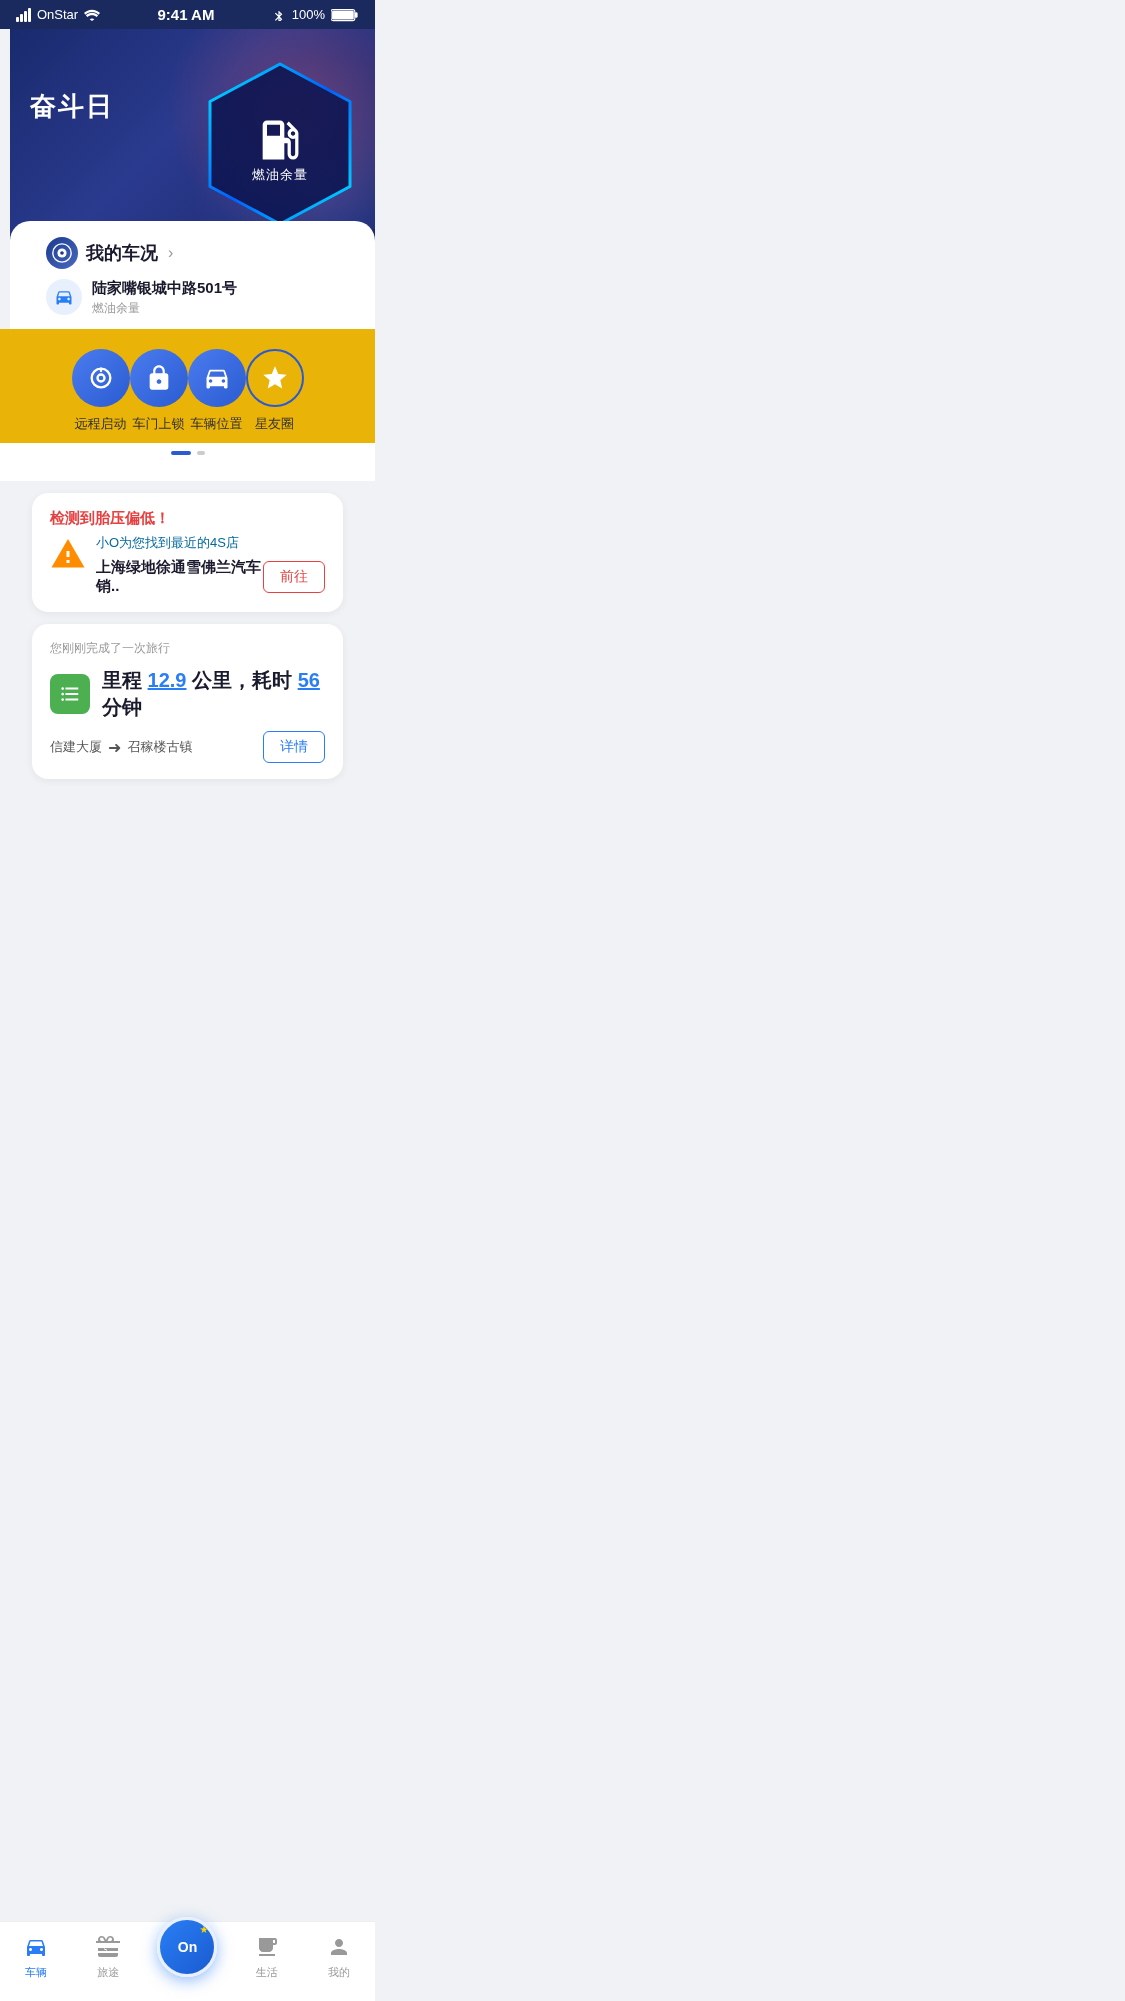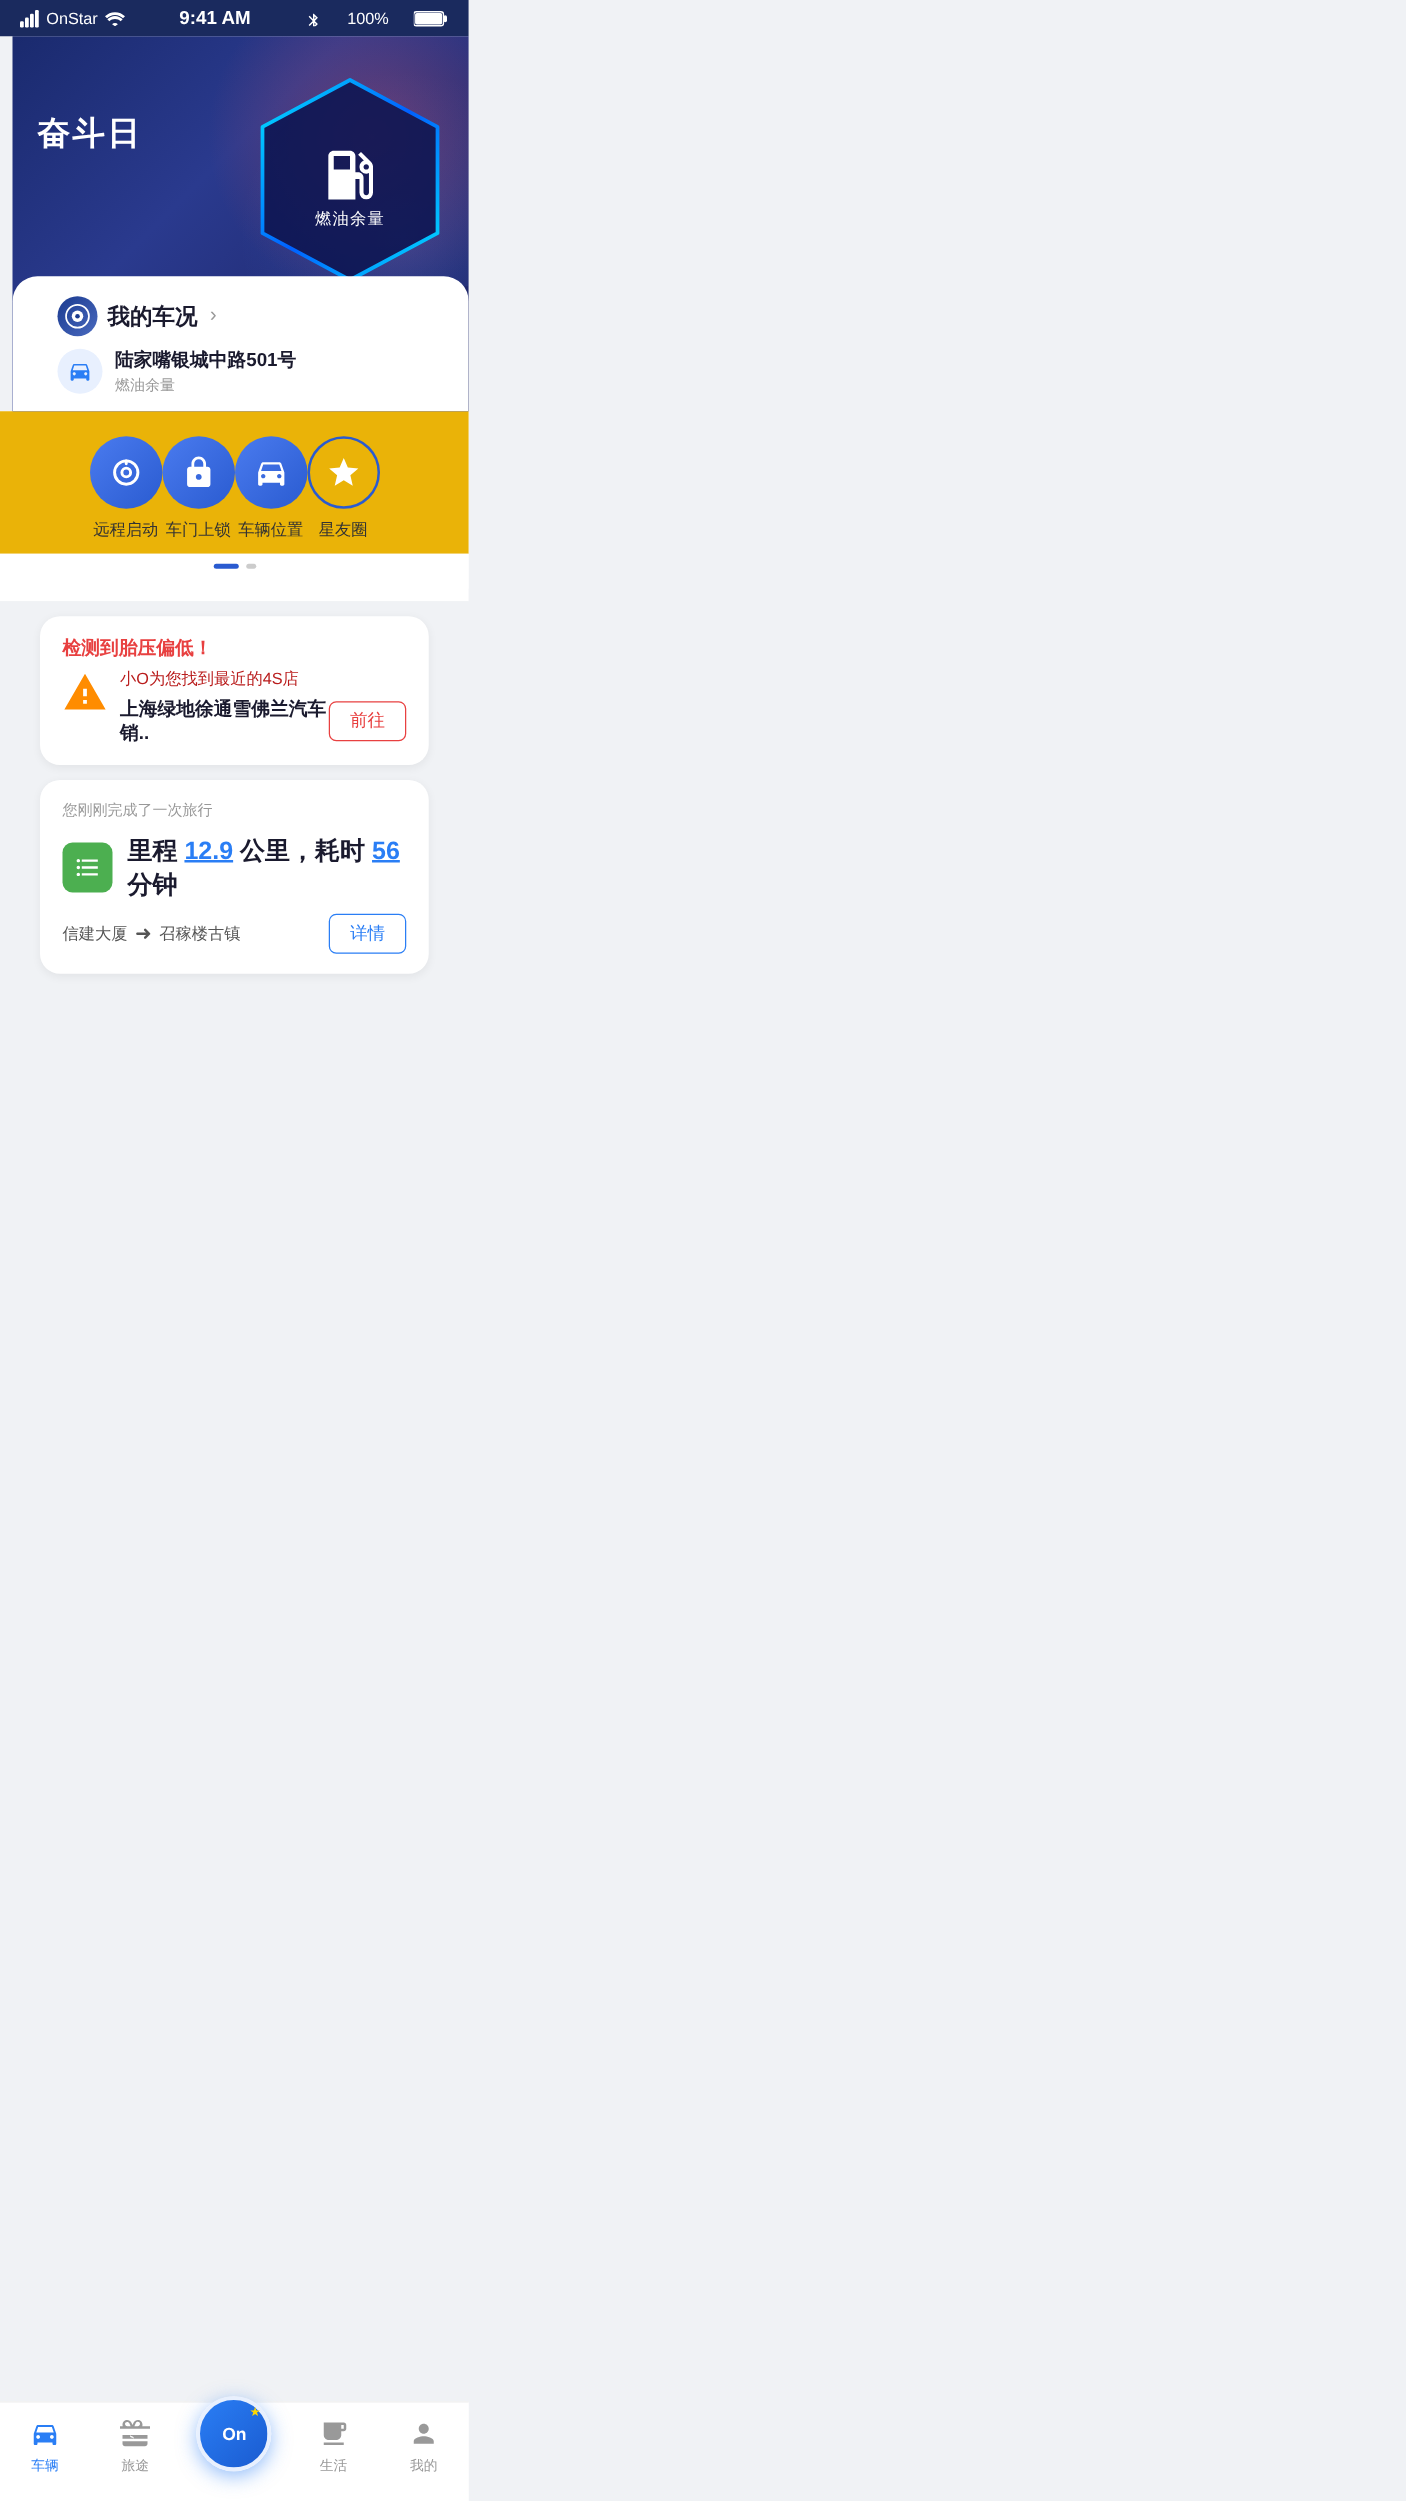--- a/index.html
+++ b/index.html
@@ -20,21 +20,21 @@
       justify-content: space-between;
       align-items: center;
       padding: 6px 16px;
       background: #1a2a5e;
       color: white;
       font-size: 13px;
       font-weight: 500;
     }
     .status-left { display: flex; align-items: center; gap: 6px; }
     .status-center { font-size: 15px; font-weight: 600; }
-    .status-right { display: flex; align-items: center; gap: 20px; font-size: 13px; }
+    .status-right { display: flex; align-items: center; gap: 6px; font-size: 13px; }
     .signal-bars { display: flex; align-items: flex-end; gap: 1px; }
     .signal-bars span {
       background: white;
       width: 3px;
       border-radius: 1px;
     }
 
     
     .hero {
       background: linear-gradient(135deg, #1a2a6e 0%, #2a3a8e 40%, #1a2060 100%);
@@ -233,21 +233,21 @@
       align-items: flex-start;
       gap: 10px;
     }
     .alert-icon-wrap {
       flex-shrink: 0;
       margin-top: 2px;
     }
     .alert-content { flex: 1; }
     .alert-sub {
       font-size: 13px;
-      color: #b91c1c;
+      color: #0369a1;
       margin-bottom: 6px;
     }
     .alert-shop-row {
       display: flex;
       align-items: center;
       justify-content: space-between;
     }
     .alert-shop-name {
       font-size: 15px;
       font-weight: 700;

